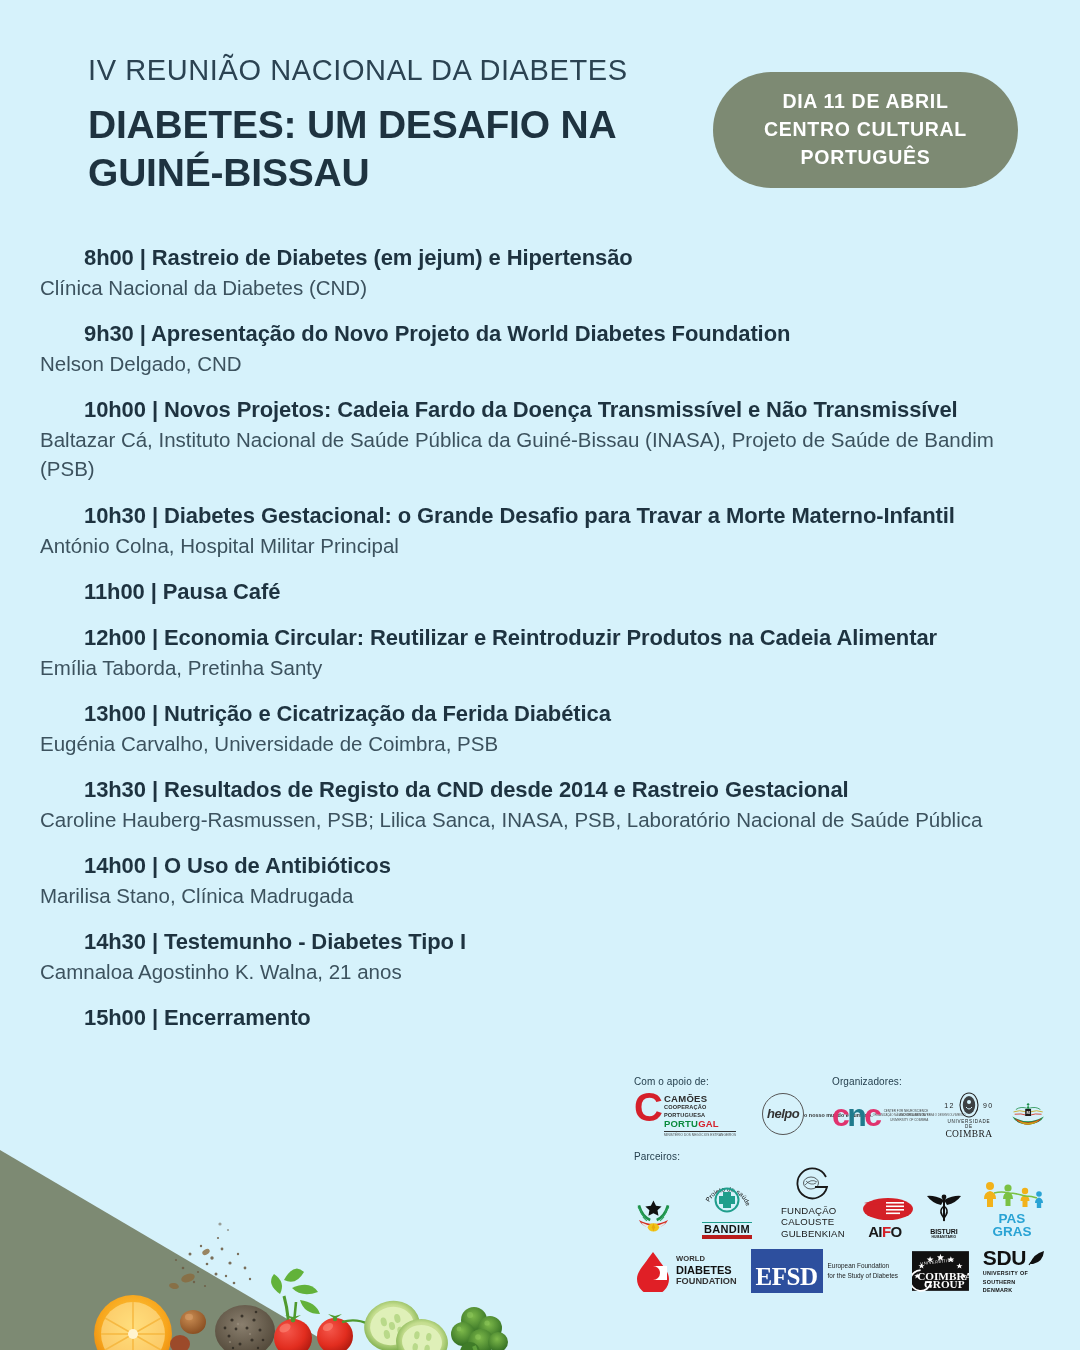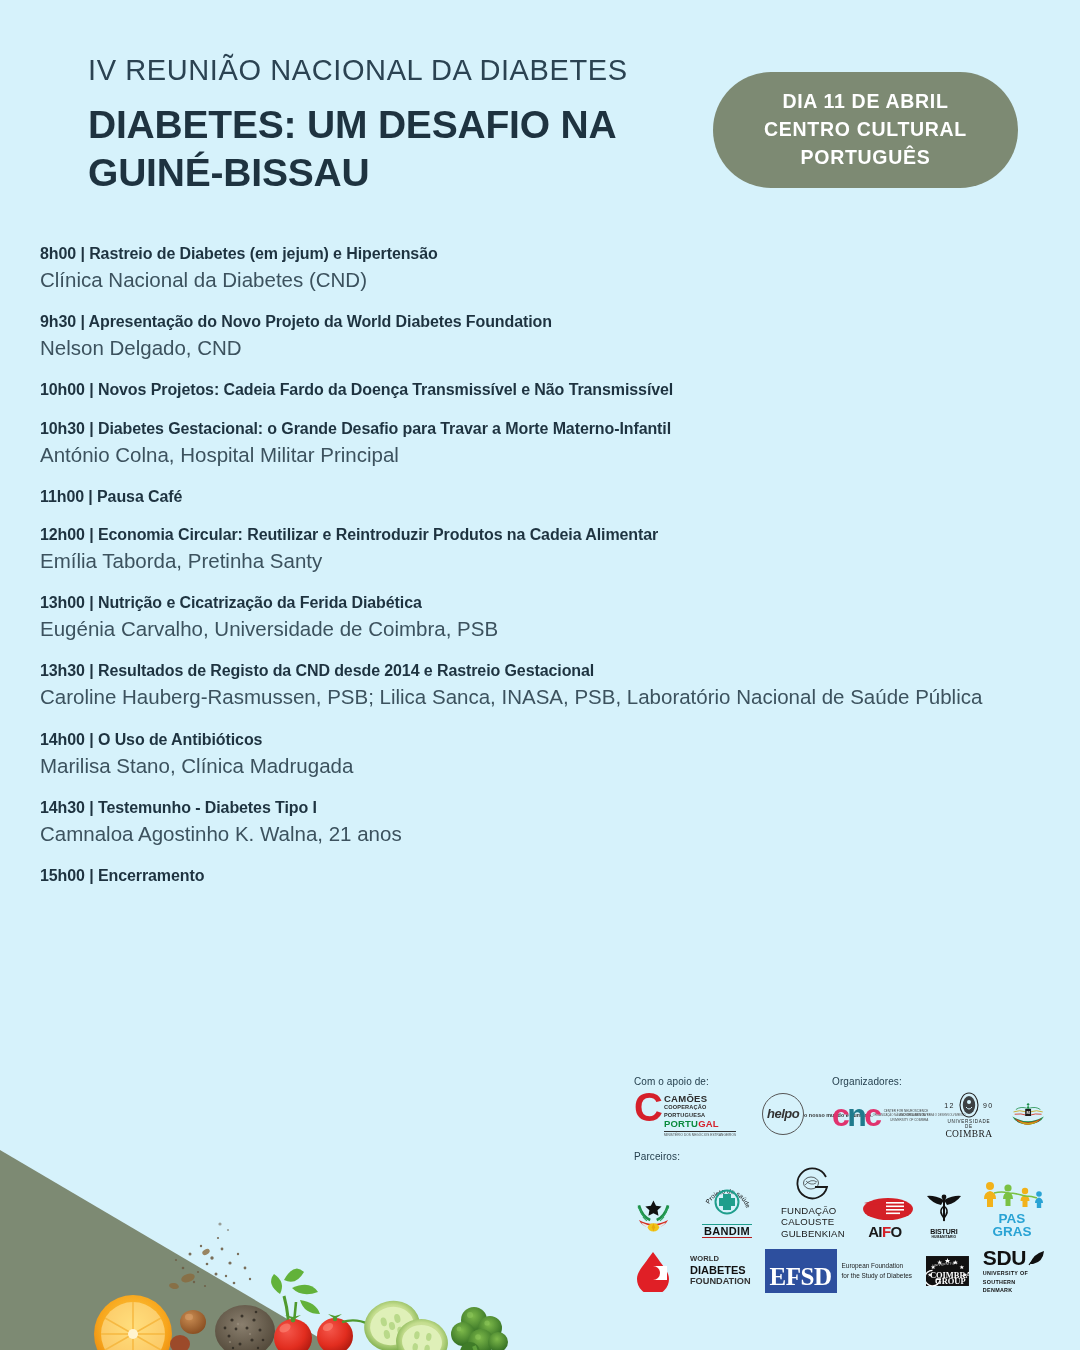--- a/index.html
+++ b/index.html
@@ -104,25 +104,26 @@
     position: absolute;
     top: 243px;
     left: 40px;
     width: 1008px;
     z-index: 3;
   }
 
   .sched-item { margin-bottom: 17px; }
 
   .sched-title {
-    font-size: 16px;
+    font-size: 22px;
     font-weight: 700;
     color: #1e3340;
     line-height: 1.32;
     letter-spacing: -0.1px;
+    margin-left: 44px;
   }
 
   .sched-title .em { }
 
   .sched-sub {
     font-size: 20.5px;
     font-weight: 400;
     color: #3c525e;
     line-height: 1.42;
     margin-top: 1px;
@@ -200,21 +201,21 @@
 
   
   .crest { width: 48px; height: 46px; }
   .crest-wide { width: 62px; height: 46px; }
 
   
   .bandim { text-align: center; }
   .bandim-mark { width: 52px; height: 40px; margin: 0 auto; }
   .bandim-word {
     font-size: 11px; font-weight: 700; color: #111; letter-spacing: 0.3px;
-    border-top: 1px solid #1f9e8c; border-bottom: 1px solid #b91c1c;
+    border-top: 1px solid #1f9e8c; border-bottom: 4px solid #b91c1c;
     padding: 0 2px; display: inline-block; margin-top: 1px;
   }
 
   
   .gulb { display: flex; align-items: center; gap: 4px; flex-direction: column; }
   .gulb-ring { width: 34px; height: 34px; }
   .gulb-txt { font-size: 9.6px; color: #1a1a1a; line-height: 1.18; letter-spacing: 0.2px; }
 
   
   .aifo { text-align: center; width: 62px; align-items: center; }
@@ -229,21 +230,21 @@
   .bist-mark { width: 38px; height: 30px; margin: 0 auto; }
   .bist-w1 { font-size: 7px; font-weight: 700; color: #111; letter-spacing: -0.1px; }
   .bist-w2 { font-size: 3.4px; font-weight: 700; color: #111; letter-spacing: 0.1px; }
 
   
   .pas { text-align: center; width: 70px; }
   .pas-mark { width: 68px; height: 28px; }
   .pas-word { font-size: 13.5px; font-weight: 700; color: #29a3d4; letter-spacing: 0px; line-height: 1; }
 
   
-  .wdf { display: flex; align-items: center; gap: 18px; }
+  .wdf { display: flex; align-items: center; gap: 4px; }
   .wdf-drop { width: 38px; height: 42px; }
   .wdf-txt { line-height: 1.16; }
   .wdf-txt .w1 { font-size: 7.6px; font-weight: 700; color: #333; letter-spacing: 0.1px; }
   .wdf-txt .w2 { font-size: 11px; font-weight: 700; color: #111; letter-spacing: 0px; }
   .wdf-txt .w3 { font-size: 9.2px; font-weight: 700; color: #333; letter-spacing: 0px; }
 
   
   .efsd { display: flex; align-items: center; gap: 5px; }
   .efsd-box {
     background: #2d4f9e; width: 72px; height: 44px;
@@ -475,20 +476,21 @@
       <div class="sched-sub">Clínica Nacional da Diabetes (CND)</div>
     </div>
 
     <div class="sched-item">
       <div class="sched-title"><span>9h30 | Apresentação do Novo Projeto da </span><span class="em">World Diabetes Foundation</span></div>
       <div class="sched-sub">Nelson Delgado, CND</div>
     </div>
 
     <div class="sched-item">
       <div class="sched-title">10h00 | Novos Projetos: Cadeia Fardo da Doença Transmissível e Não Transmissível</div>
+      <div class="sched-sub">Baltazar Cá, Instituto Nacional de Saúde Pública da Guiné-Bissau (INASA), Projeto de Saúde de Bandim (PSB)</div>
     </div>
 
     <div class="sched-item">
       <div class="sched-title">10h30 | Diabetes Gestacional: o Grande Desafio para Travar a Morte Materno-Infantil</div>
       <div class="sched-sub">António Colna, Hospital Militar Principal</div>
     </div>
 
     <div class="sched-item">
       <div class="sched-title">11h00 | Pausa Café</div>
     </div>

